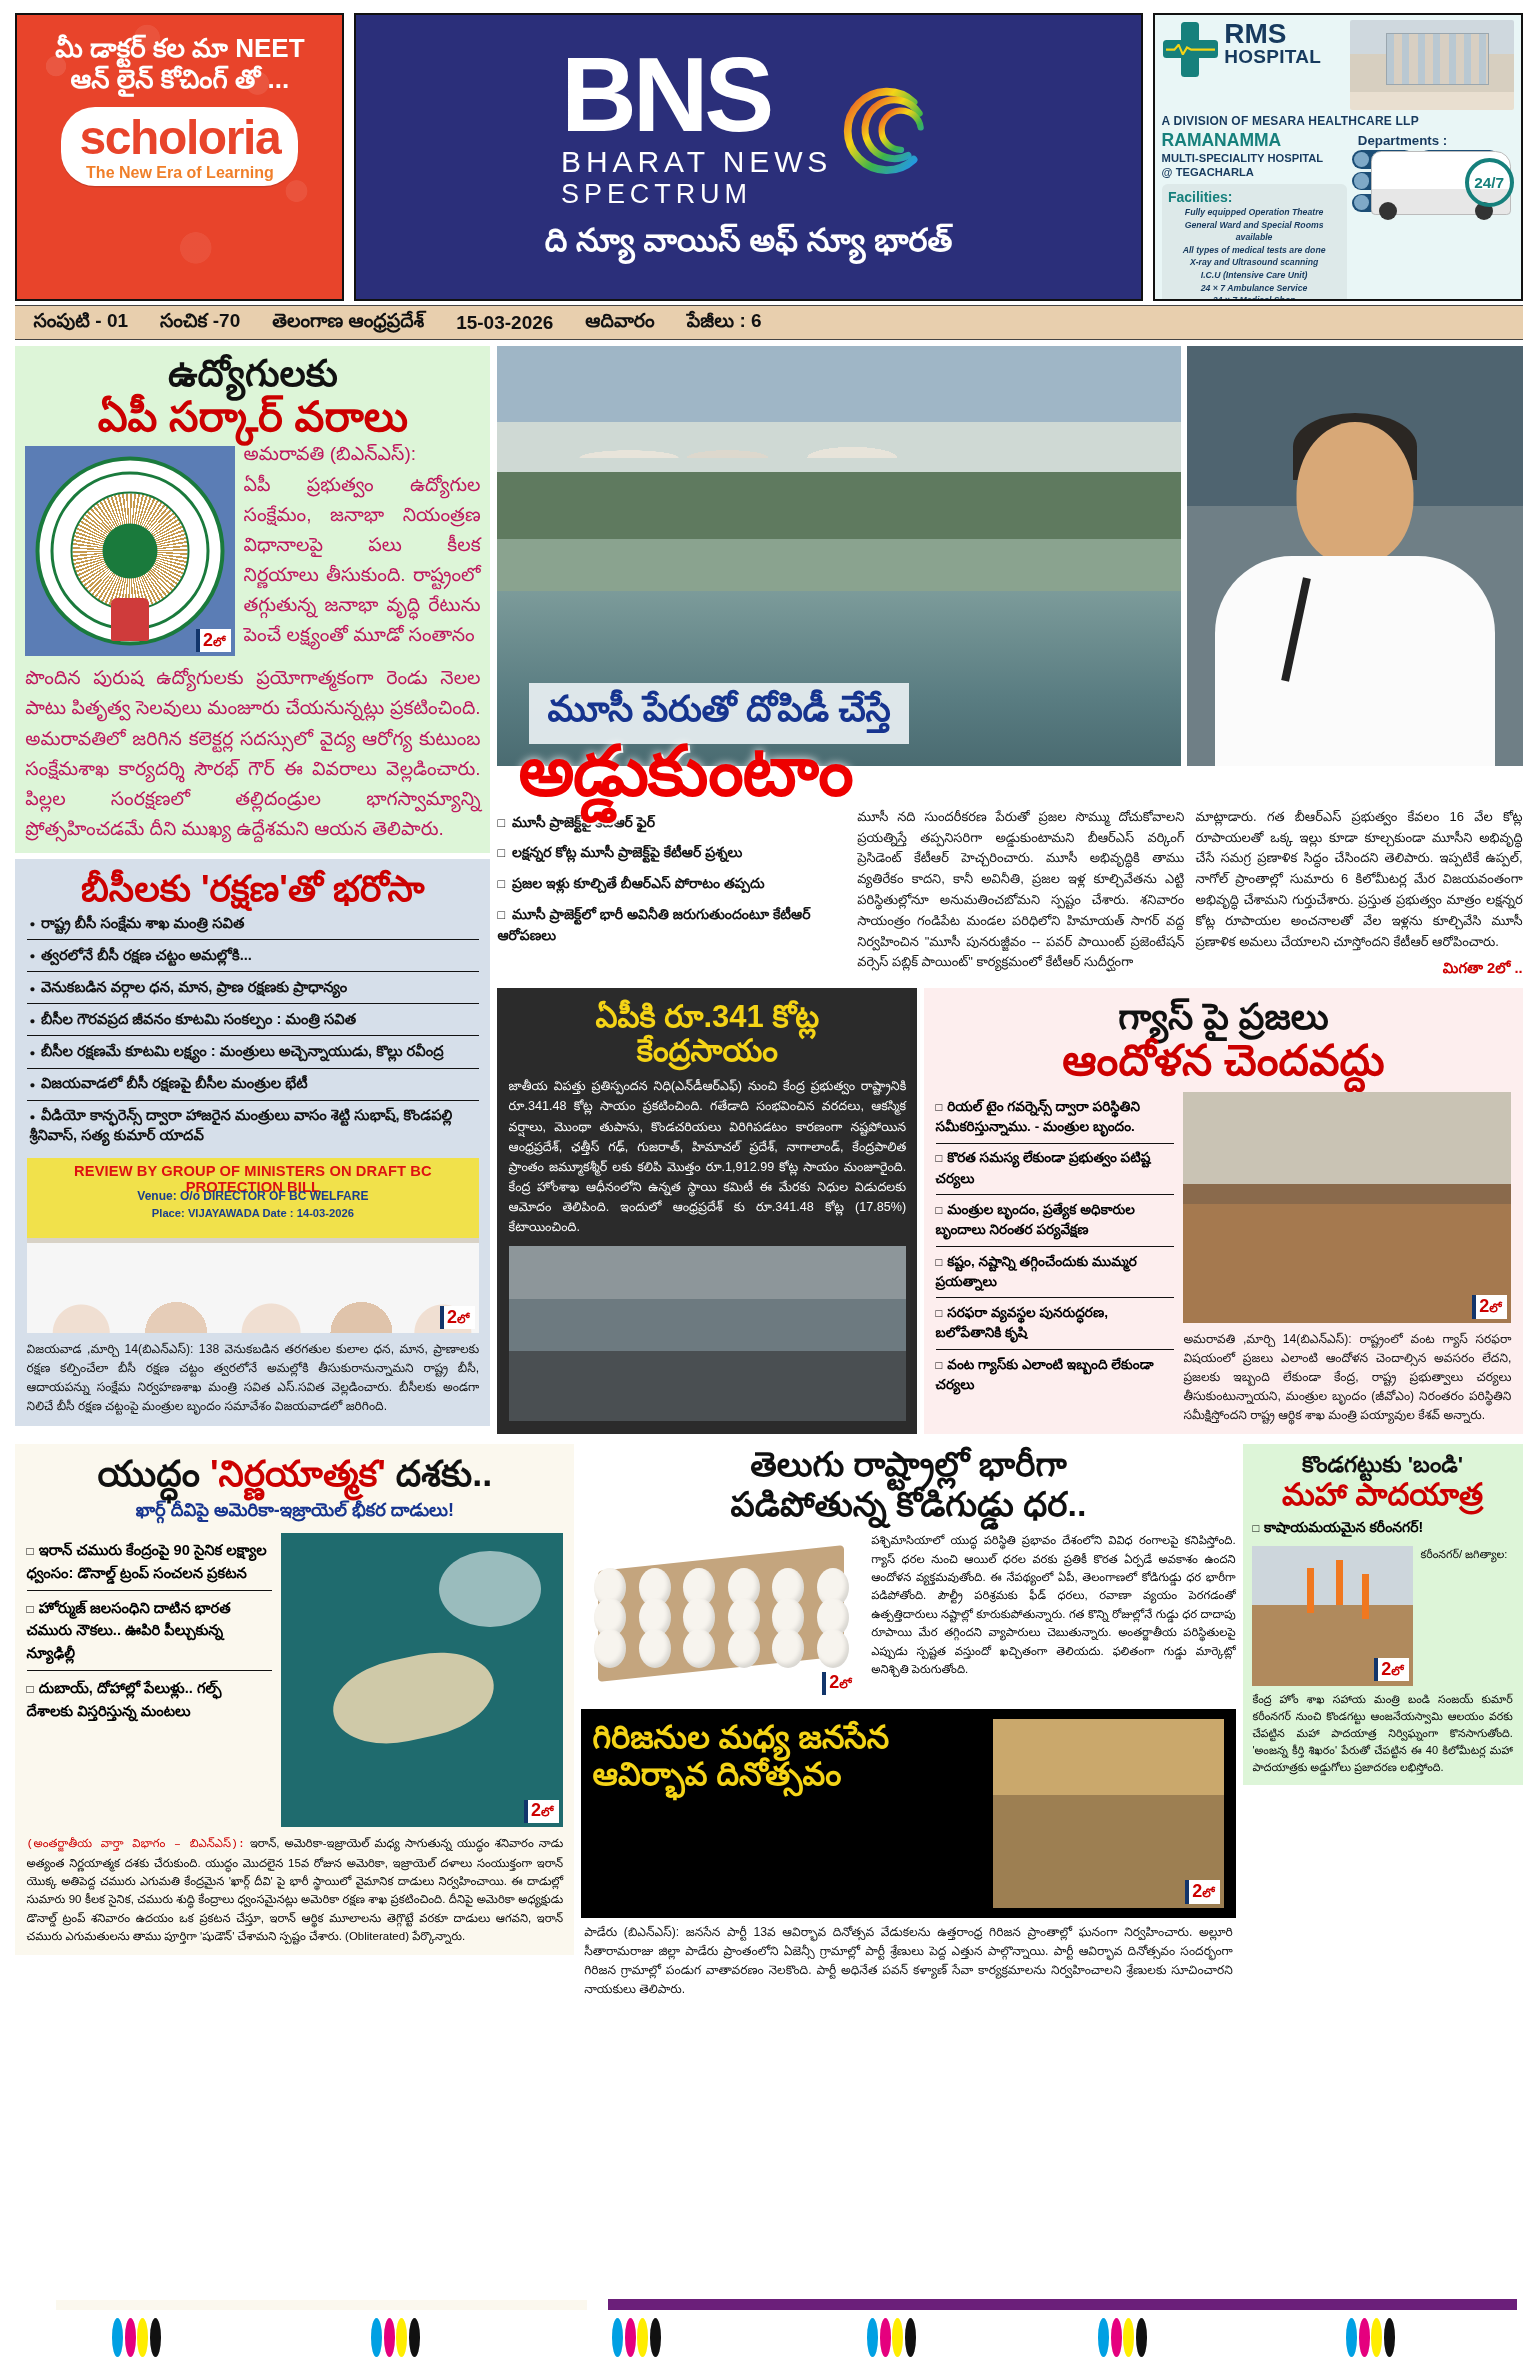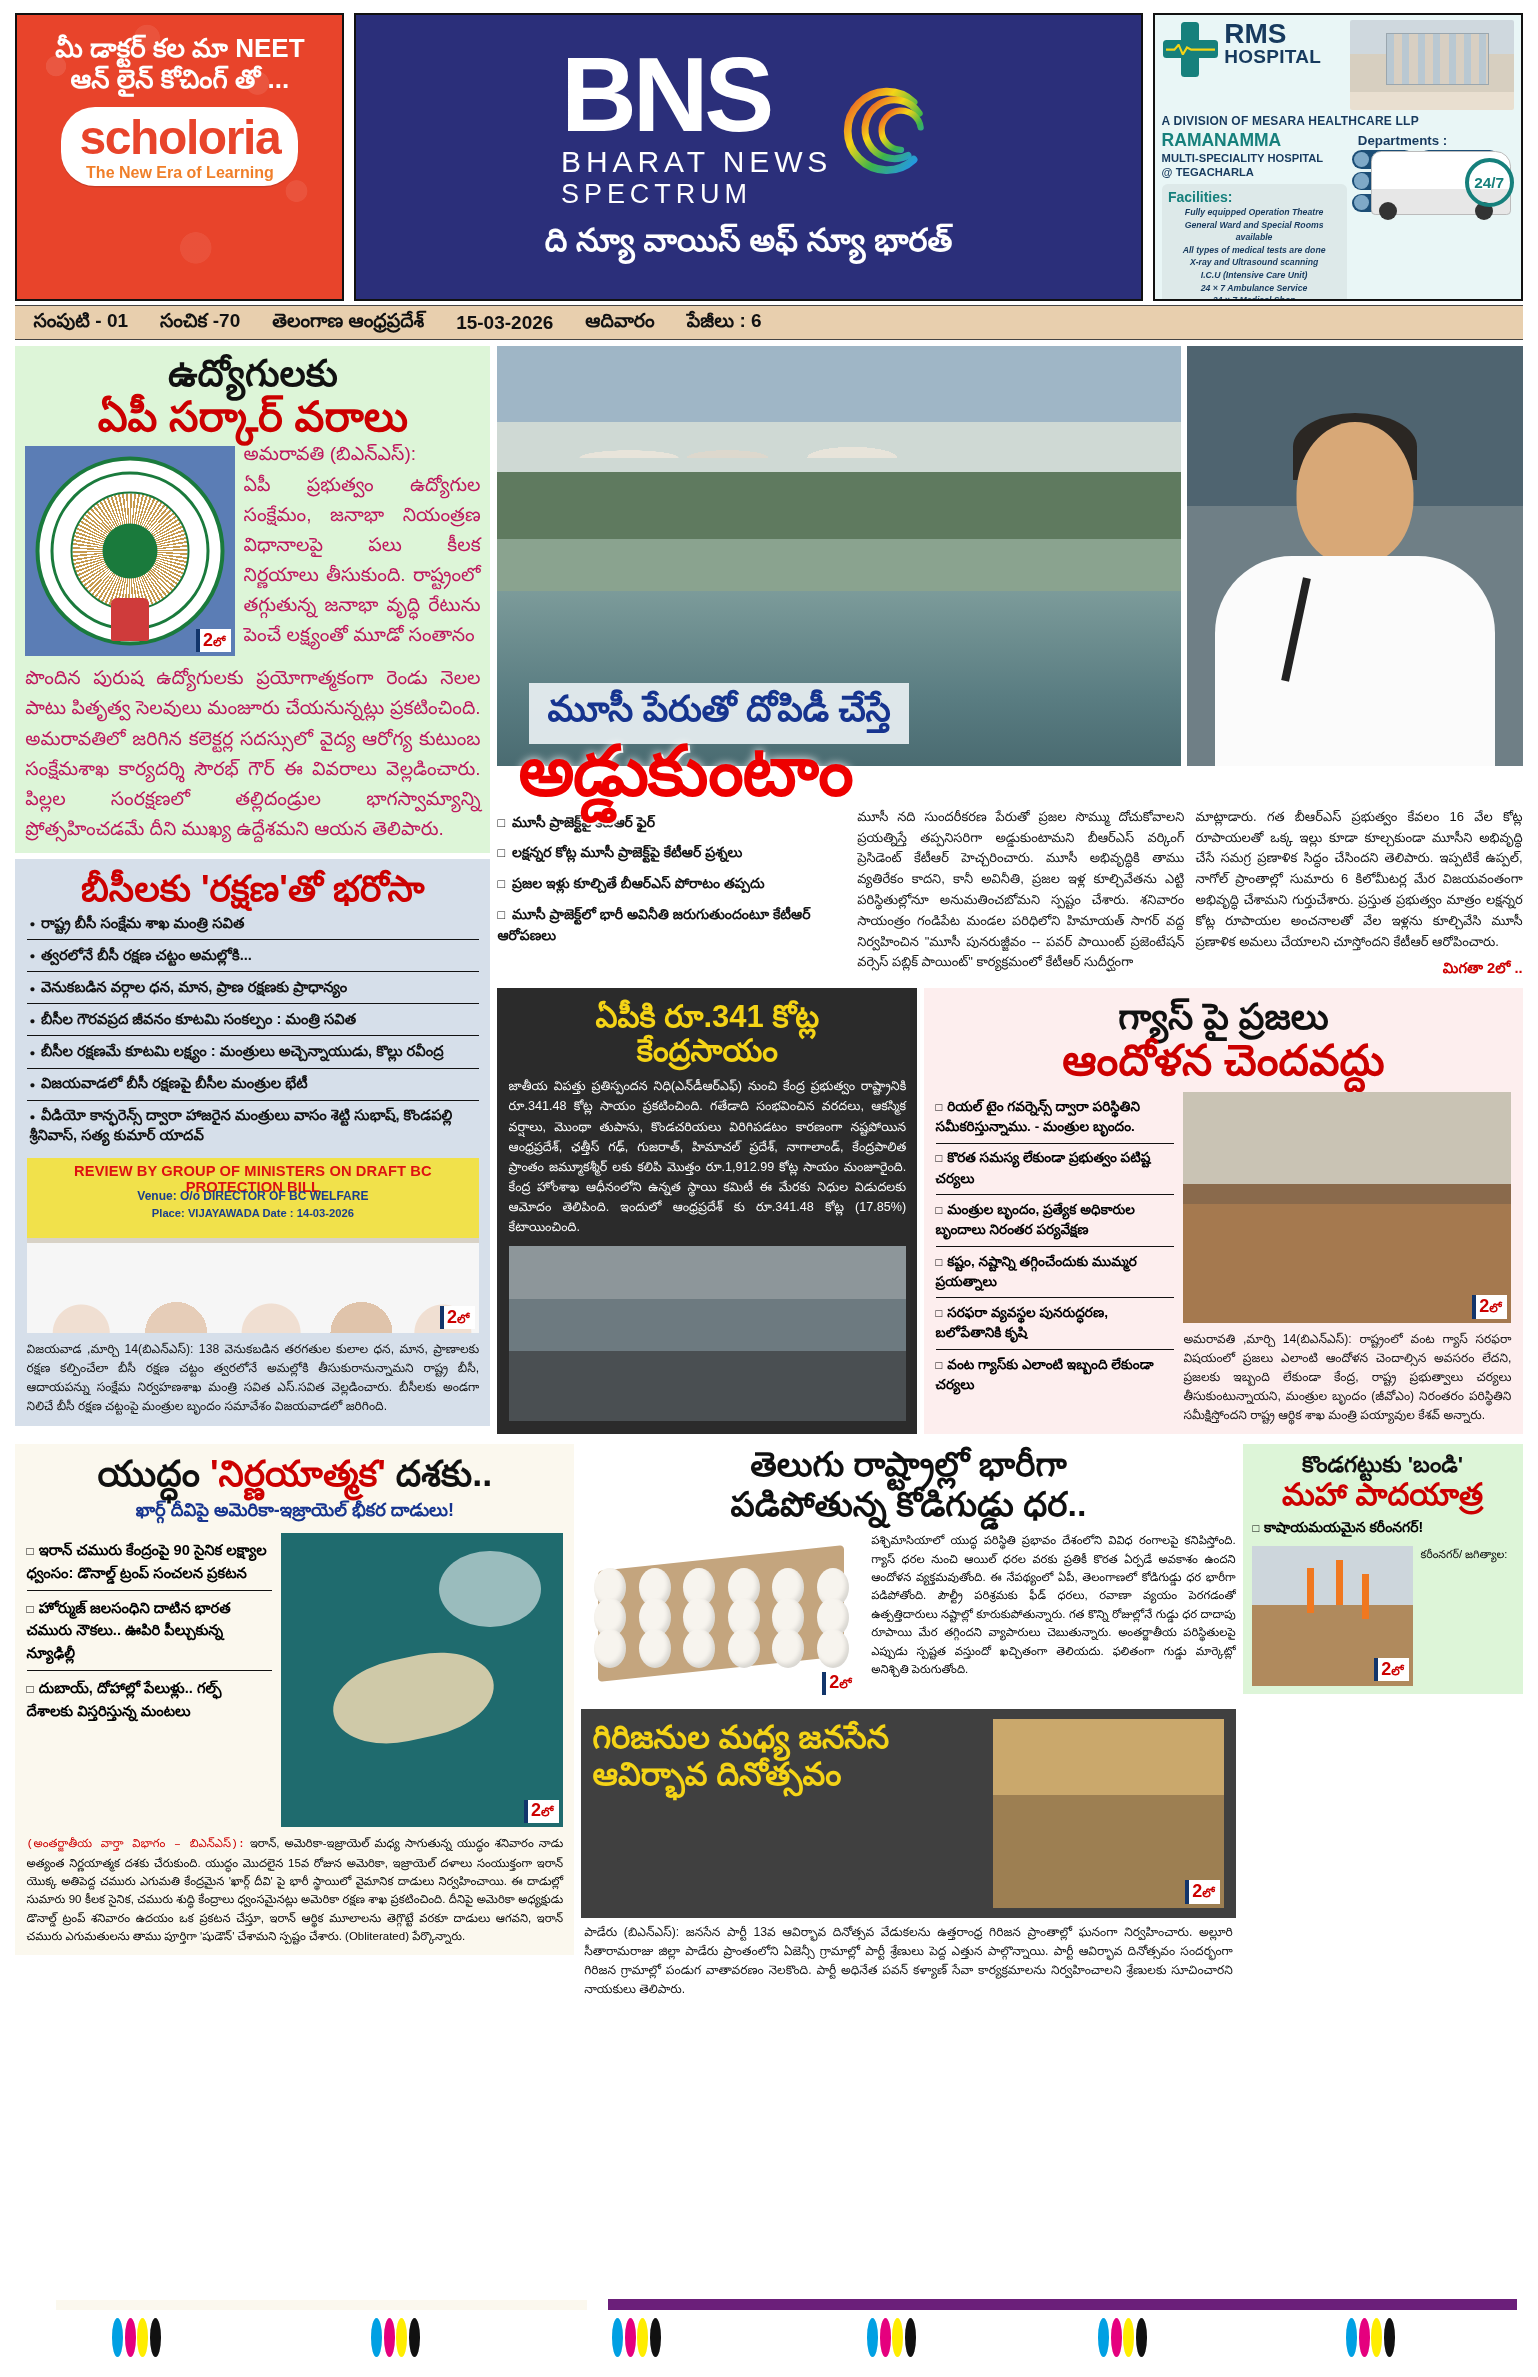--- a/index.html
+++ b/index.html
@@ -227,21 +227,21 @@
   .war-body{ font-size:11.5px; line-height:1.6; text-align:justify; margin-top:7px;}
 
   .bot-mid{ flex:1; }
   .hl-egg{ font-size:34px; font-weight:bold; color:#111; text-align:center; line-height:1.18;}
   .egg-flex{ display:flex; gap:9.8px; margin-top:7px;}
   .ph-eggs{ width:280px; height:168px; position:relative; overflow:hidden; background:#fff;}
   .ph-eggs .tray{ position:absolute; left:6%; top:16%; width:88%; height:66%; background:#c4a57e; transform:skewY(-6deg); border-radius:4.2px;}
   .ph-eggs .row{ position:absolute; left:0; right:0; display:flex; justify-content:space-evenly;}
   .ph-eggs .row i{ width:32px; height:39px; border-radius:50%; background:#f7f4ee; box-shadow: inset -2.8px -3.5px 4.2px rgba(0,0,0,.12);}
   .egg-body{ flex:1; font-size:11.5px; line-height:1.6; text-align:justify;}
-  .box-purple{ background:#404040; margin-top:9.8px; padding:9.8px 11.2px; display:flex; gap:9.8px;}
+  .box-purple{ background:#000000; margin-top:9.8px; padding:9.8px 11.2px; display:flex; gap:9.8px;}
   .hl-purple{ color:#f5d417; font-size:32px; font-weight:bold; line-height:1.15; flex:1;}
   .ph-jsp{ width:231px; height:189px; background:linear-gradient(180deg,#caa86c 0 40%, #9d7f52 40% 100%); position:relative; overflow:hidden;}
 
   .bot-right{ width:280px; background:#ddf5d8; padding:8.4px 9.8px;}
   .hl-kg-1{ font-size:22.4px; font-weight:bold; color:#111; text-align:center; line-height:1.15;}
   .hl-kg-2{ font-size:31px; font-weight:bold; color:#cc0000; text-align:center; line-height:1.12;}
   .kg-bullet{ font-size:14px; font-weight:bold; margin-top:5.6px;}
   .kg-bullet::before{ content:"\25A1"; font-size:11.2px; margin-right:4.9px;}
   .kg-flex{ display:flex; gap:7px; margin-top:7px;}
   .ph-rally{ width:161px; height:140px; position:relative; overflow:hidden; background:linear-gradient(180deg,#cdd6dc 0 42%, #b08a5d 42% 100%);}
@@ -567,20 +567,21 @@
       <div class="kg-bullet">కాషాయమయమైన కరీంనగర్!</div>
       <div class="kg-flex">
         <div class="ph-rally">
           <div class="flag" style="left:34%; top:16%"></div>
           <div class="flag" style="left:52%; top:10%"></div>
           <div class="flag" style="left:68%; top:20%"></div>
           <div class="badge2"><span>2</span><em>లో</em></div>
         </div>
         <div class="kg-body">కరీంనగర్/ జగిత్యాల:</div>
       </div>
+      <div class="kg-body2">కేంద్ర హోం శాఖ సహాయ మంత్రి బండి సంజయ్ కుమార్ కరీంనగర్ నుంచి కొండగట్టు ఆంజనేయస్వామి ఆలయం వరకు చేపట్టిన మహా పాదయాత్ర నిర్విఘ్నంగా కొనసాగుతోంది. 'అంజన్న కీర్తి శిఖరం' పేరుతో చేపట్టిన ఈ 40 కిలోమీటర్ల మహా పాదయాత్రకు అడ్డుగోలు ప్రజాదరణ లభిస్తోంది.</div>
     </div>
   </div>
 
   <div class="regbar">
     <div class="cream-strip"></div>
     <div class="purple-strip"></div>
     <div class="regmark" style="left:112px">
         <i style="background:#00a0e3"></i>
         <i style="background:#e5007e"></i>
         <i style="background:#ffed00"></i>

